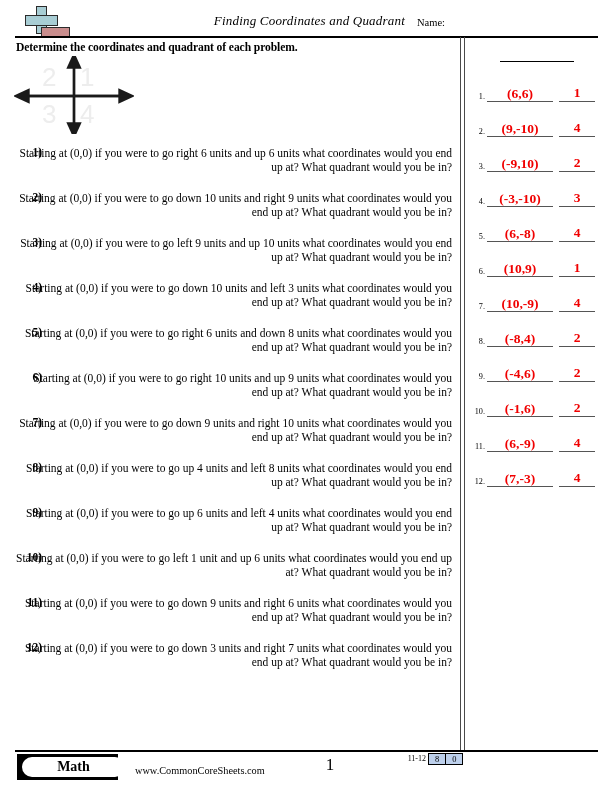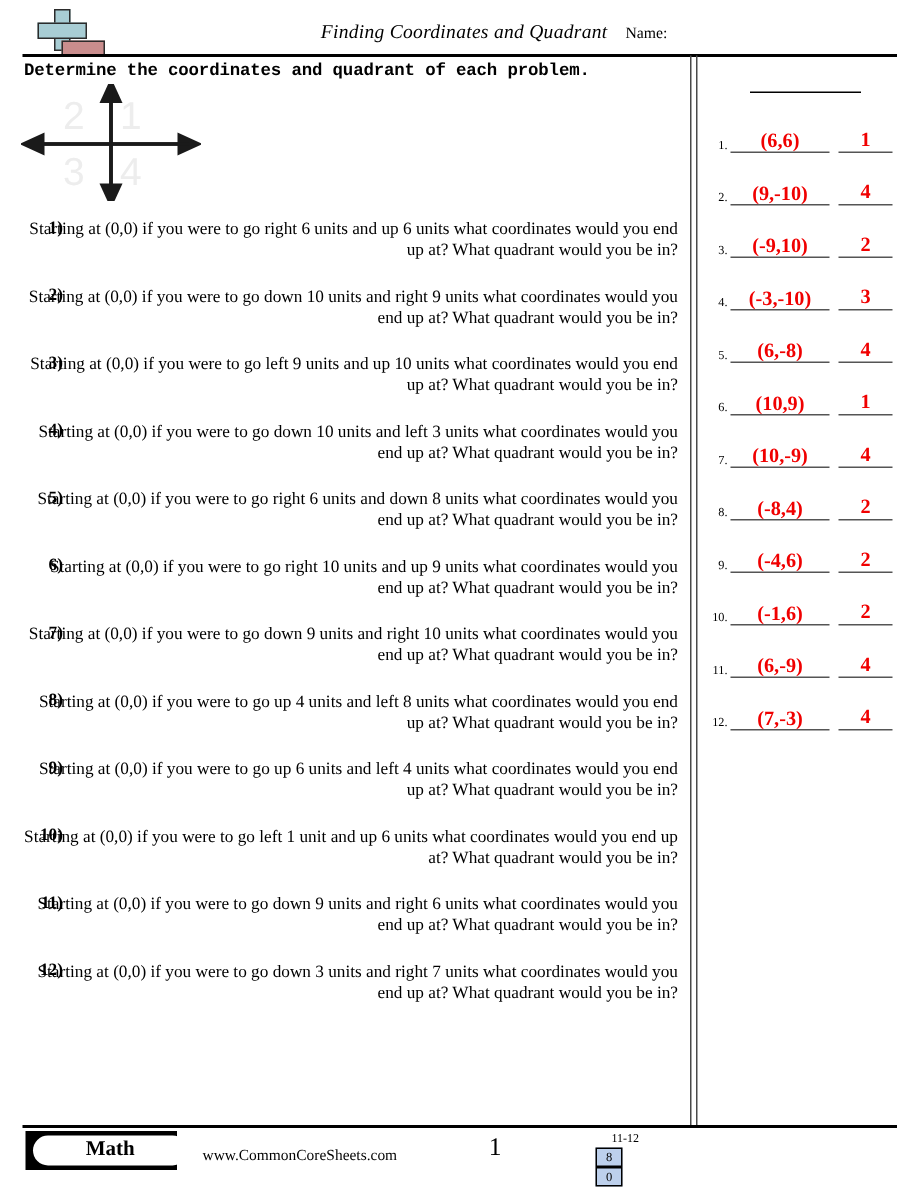--- a/index.html
+++ b/index.html
@@ -74,21 +74,20 @@
     border-top: 2.1px solid #000;
   }
 
   
   #instruction {
     position: absolute;
     left: 16px; top: 41px;
     font-size: 11.6px;
     font-weight: bold;
     letter-spacing: -0.1px;
-    font-family: Liberation Mono, monospace;
   }
 
   
   #quadrant-diagram {
     position: absolute;
     left: 14px; top: 56px;
     width: 120px; height: 78px;
   }
   #quadrant-diagram svg { display: block; }
   .q-num {
@@ -263,21 +262,21 @@
     border: 0.9px solid #000;
     margin-left: -0.9px;
     font-size: 8.4px;
     text-align: center;
     line-height: 11px;
     box-sizing: border-box;
     background: #ffffff;
     font-family: "Liberation Serif", "DejaVu Serif", serif;
   }
   .score-cell.shaded { background: #bdd0ec; }
-  .score-row.row2 { margin-top: -0.9px; flex-direction: column; }
+  .score-row.row2 { margin-top: -0.9px; }
 </style>
 </head>
 <body>
 
 <div id="header">
   <div id="logo">
     <div class="logo-bar logo-v"></div>
     <div class="logo-bar logo-h"></div>
     <div class="logo-rect"></div>
   </div>

